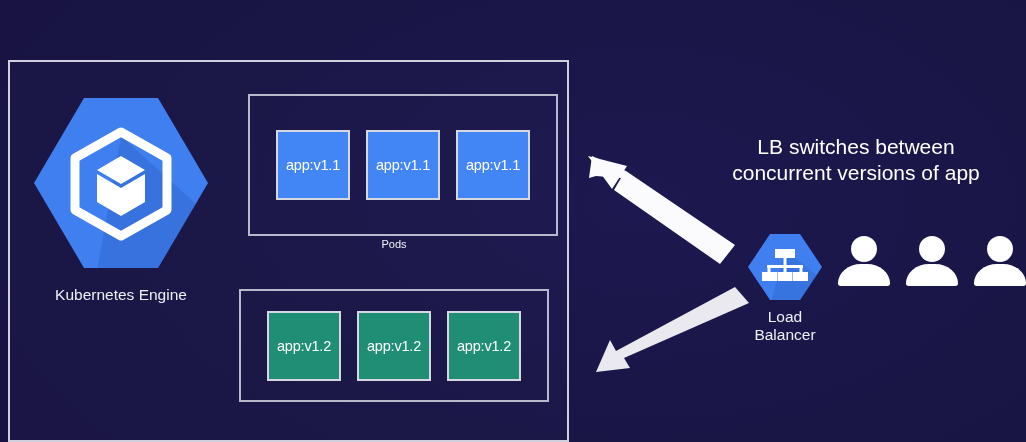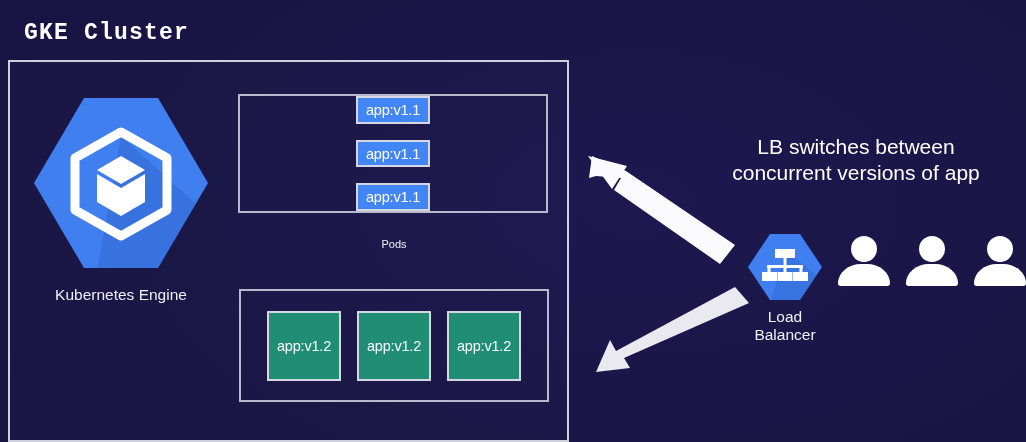--- a/index.html
+++ b/index.html
@@ -69,21 +69,21 @@
   
   .pod-group {
     position: absolute;
     border: 2px solid #b9b9cb;
     box-sizing: border-box;
     display: flex;
     align-items: center;
     justify-content: center;
     gap: 16px;
   }
-  #pod-group-v11 { left: 238px; top: 94px; width: 310px; height: 119px; flex-direction: column; }
+  #pod-group-v11 { left: 248px; top: 94px; width: 310px; height: 142px; }
   #pod-group-v12 { left: 239px; top: 289px; width: 310px; height: 113px; }
 
   .pod {
     width: 74px;
     height: 70px;
     border: 2px solid #d7d7e2;
     box-sizing: border-box;
     display: flex;
     align-items: center;
     justify-content: center;
@@ -166,21 +166,20 @@
     line-height: 1.22;
     color: #ffffff;
     white-space: pre-line;
   }
 </style>
 </head>
 <body>
 
 <div id="stage">
 
-  <div id="cluster-title">GKE Cluster</div>
 
   <div id="cluster-box"></div>
 
   <div id="gke-node">
     <div class="hex-wrap">
       <svg width="186" height="182" viewBox="0 0 186 182" xmlns="http://www.w3.org/2000/svg">
         <defs>
           <clipPath id="hexclip">
             <polygon points="56,6 130,6 180,91 130,176 56,176 6,91"></polygon>
           </clipPath>

